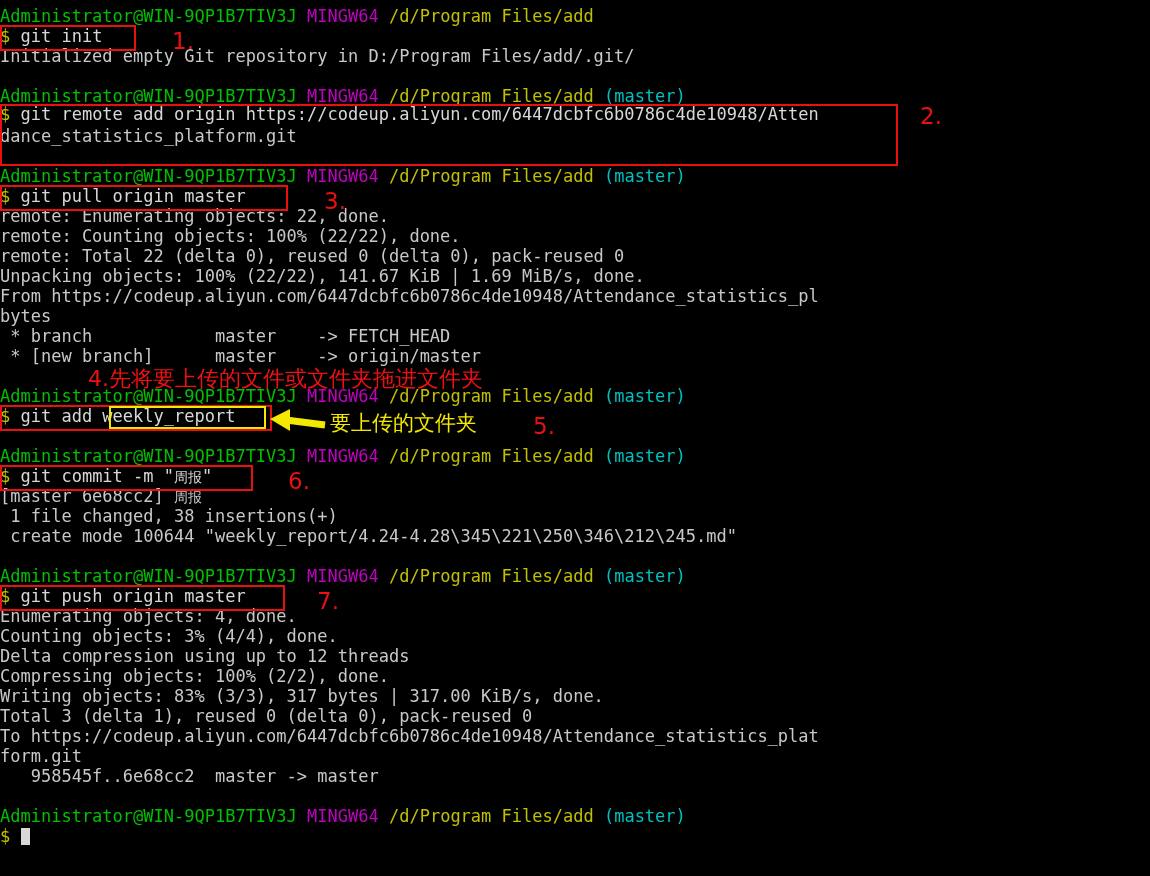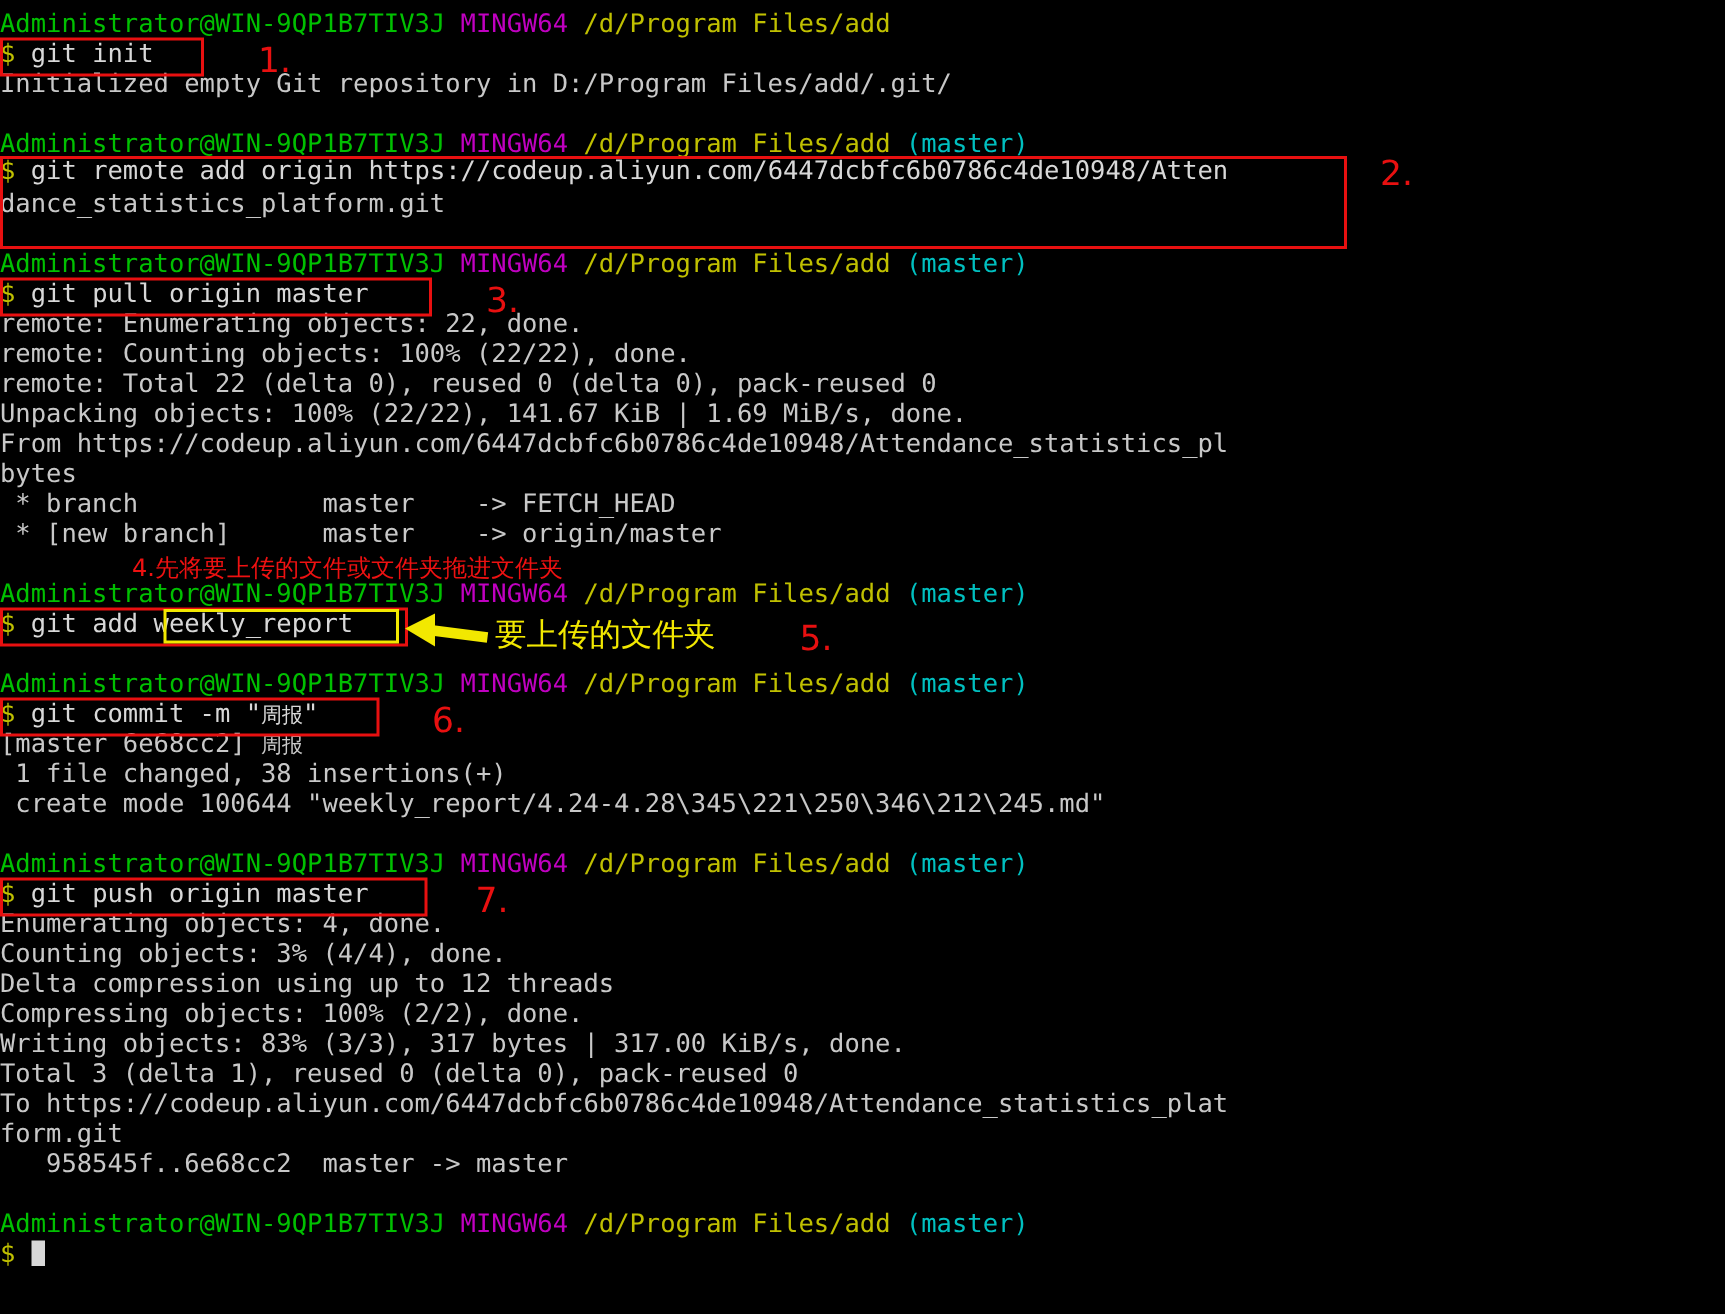--- a/index.html
+++ b/index.html
@@ -66,21 +66,21 @@
     color: #e81010;
     font-family: "DejaVu Sans", "Liberation Sans", sans-serif;
     font-size: 23px;
     line-height: 23px;
     white-space: pre;
   }
   .redtext {
     position: absolute;
     color: #ee1111;
     font-family: "DejaVu Sans", "Liberation Sans", sans-serif;
-    font-size: 16px;
+    font-size: 22px;
     line-height: 22px;
     white-space: pre;
   }
   .yellowtext {
     position: absolute;
     color: #f2e800;
     font-family: "DejaVu Sans", "Liberation Sans", sans-serif;
     font-size: 21px;
     line-height: 22px;
     white-space: pre;

